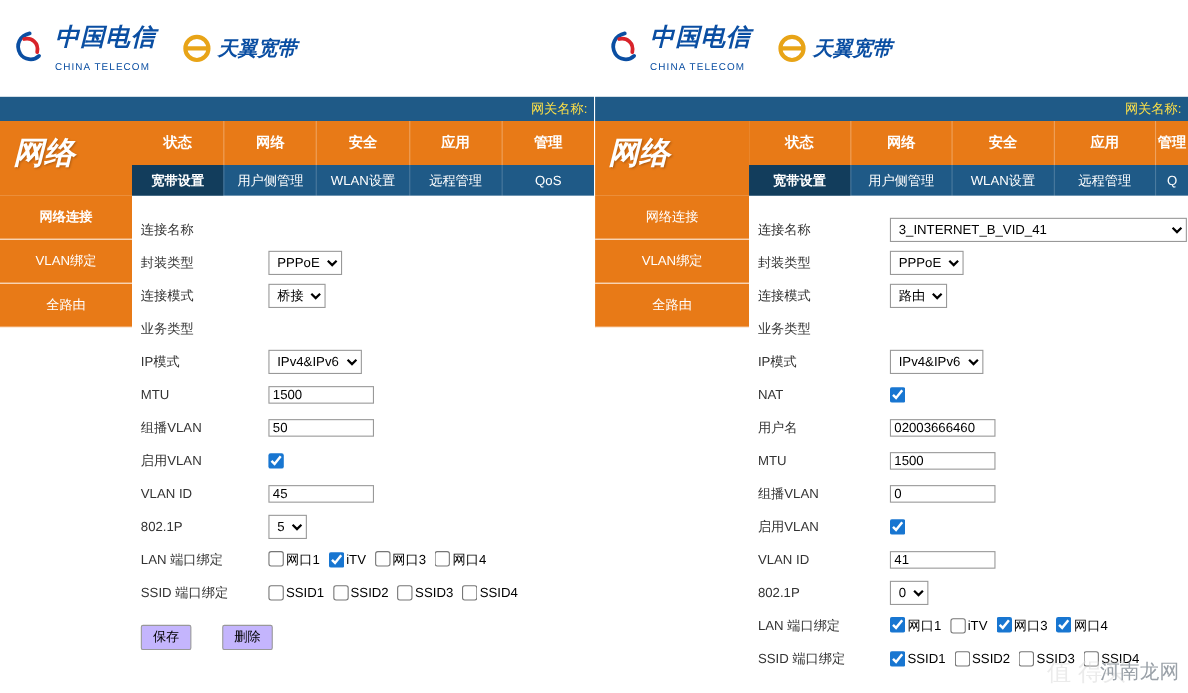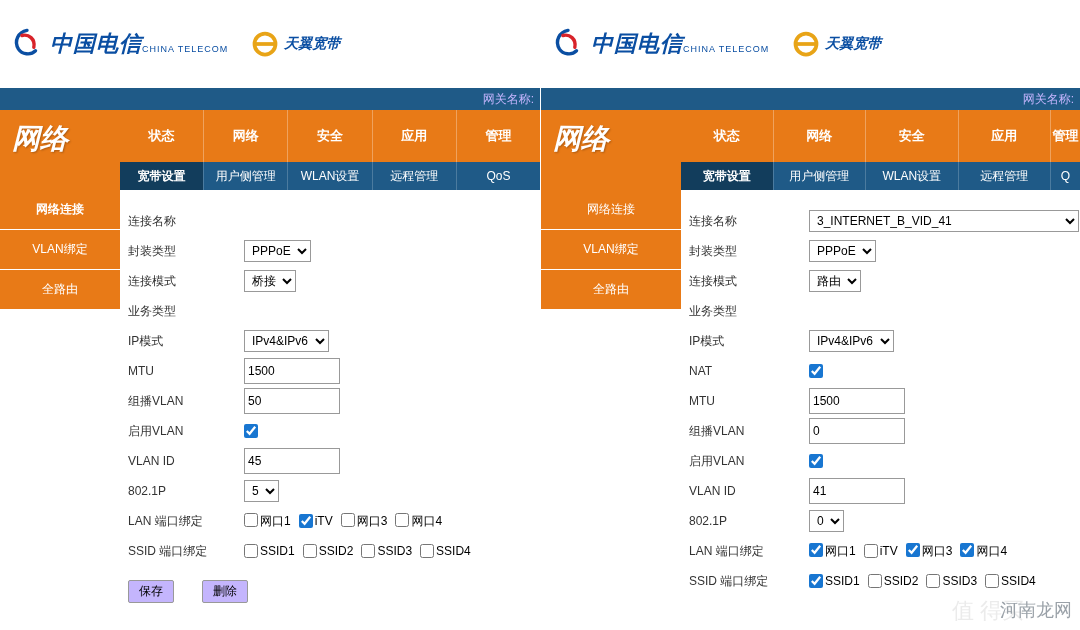--- a/index.html
+++ b/index.html
@@ -4,49 +4,49 @@
 <style>
 *{box-sizing:border-box;margin:0;padding:0;font-family:"Microsoft YaHei",Arial,sans-serif}
 body{background:#fff;width:1080px;height:630px;overflow:hidden;position:relative}
 .canvas{display:flex;width:1080px;height:630px}
 .pane{flex:0 0 540px;position:relative;overflow:hidden;background:#fff}
 .pane.right{border-left:1px solid #fff}
 .logo-bar{height:88px;background:#fff;display:flex;align-items:center;padding-left:10px;gap:22px}
 .telecom-logo{display:flex;align-items:center;gap:6px}
 .telecom-mark{width:34px;height:34px;position:relative}
 .telecom-mark svg{width:100%;height:100%}
-.telecom-text{display:flex;flex-direction:row;line-height:1}
+.telecom-text{display:flex;flex-direction:column;line-height:1}
 .telecom-cn{font-size:22px;font-weight:bold;color:#0a4ea2;font-style:italic;letter-spacing:1px}
 .telecom-en{font-size:9px;color:#0a4ea2;letter-spacing:1px;margin-top:12px}
 .tianyi{display:flex;align-items:center;gap:4px}
 .tianyi-mark{width:30px;height:30px}
-.tianyi-text{font-size:14px;color:#0a4ea2;font-weight:bold;font-style:italic}
-.gw-bar{height:22px;background:#1f5a87;color:#c4b5fd;font-size:12px;display:flex;align-items:center;justify-content:flex-end;padding-right:6px}
+.tianyi-text{font-size:18px;color:#0a4ea2;font-weight:bold;font-style:italic}
+.gw-bar{height:22px;background:#1f5a87;color:#fde047;font-size:12px;display:flex;align-items:center;justify-content:flex-end;padding-right:6px}
 .gw-bar span{white-space:nowrap}
-.row-nav{display:flex;height:80px}
+.row-nav{display:flex;height:68px}
 .side-title{flex:0 0 120px;background:#e87a17;display:flex;align-items:flex-start;padding:10px 0 0 12px}
 .side-title-text{color:#fff;font-size:28px;font-weight:bold;font-style:italic;text-shadow:1px 1px 2px rgba(0,0,0,.25)}
 .nav-stack{flex:1;display:flex;flex-direction:column}
 .main-tabs{flex:1;background:#e87a17;display:flex}
 .main-tab{flex:1;border-left:1px solid rgba(255,255,255,.3);display:flex;align-items:center;justify-content:center;color:#fff;font-size:13px;font-weight:bold;cursor:pointer}
 .main-tab:first-child{border-left:none}
 .sub-tabs{height:28px;background:#1f5a87;display:flex}
 .sub-tab{flex:1;border-left:1px solid rgba(255,255,255,.2);display:flex;align-items:center;justify-content:center;color:#fff;font-size:12px;cursor:pointer}
 .sub-tab:first-child{border-left:none}
 .sub-tab.active{background:#123d5c;font-weight:bold}
 .body-row{display:flex}
 .side-nav{flex:0 0 120px}
 .content{flex:1;padding:18px 10px 10px 8px;background:#fff;min-height:430px}
 .side-item{height:40px;display:flex;align-items:center;justify-content:center;color:#fff;font-size:12px;background:#e87a17;border-bottom:1px solid #fff;cursor:pointer}
 .side-item.active{background:#e87a17;font-weight:bold}
 .side-item.plain{background:#e87a17;color:#fff}
 .frow{display:flex;align-items:center;margin-bottom:4px;min-height:26px}
 .flabel{flex:0 0 116px;font-size:12px;color:#333}
 .fval{display:flex;align-items:center;gap:6px;flex-wrap:wrap}
-select,input[type=text],input[type=password]{font-size:12px;border:1px solid #999;background:#fff;padding:1px 3px;height:26px}
+select,input[type=text],input[type=password]{font-size:12px;border:1px solid #999;background:#fff;padding:1px 3px;height:16px}
 select{height:22px}
 .sel-wide{width:255px}
 .sel-med{width:130px}
 .inp-sm{width:96px}
 .chkgroup{display:flex;gap:8px;font-size:12px;flex-wrap:wrap}
 .chkgroup label{display:flex;align-items:flex-start;gap:2px}
 .chkgroup input{width:14px;height:14px;accent-color:#1876d1}
 .single-chk{width:14px;height:14px;accent-color:#1876d1}
 .btn-row{margin-top:16px;display:flex;gap:28px}
 button.formbtn{font-size:12px;border:1px solid #999;background:#c4b5fd;padding:2px 10px;cursor:pointer;border-radius:2px}
@@ -302,20 +302,26 @@
               <select><option>IPv4&amp;IPv6</option></select>
             </div>
           </div>
         <div class="frow">
             <div class="flabel">NAT</div>
             <div class="fval">
               <input type="checkbox" class="single-chk" checked="" style="">
             </div>
           </div>
         <div class="frow">
+            <div class="flabel">用户名</div>
+            <div class="fval">
+              <input type="text" class="inp-sm" value="02003666460" style="">
+            </div>
+          </div>
+        <div class="frow">
             <div class="flabel">MTU</div>
             <div class="fval">
               <input type="text" class="inp-sm" value="1500" style="">
             </div>
           </div>
         <div class="frow">
             <div class="flabel">组播VLAN</div>
             <div class="fval">
               <input type="text" class="inp-sm" value="0" style="">
             </div>

